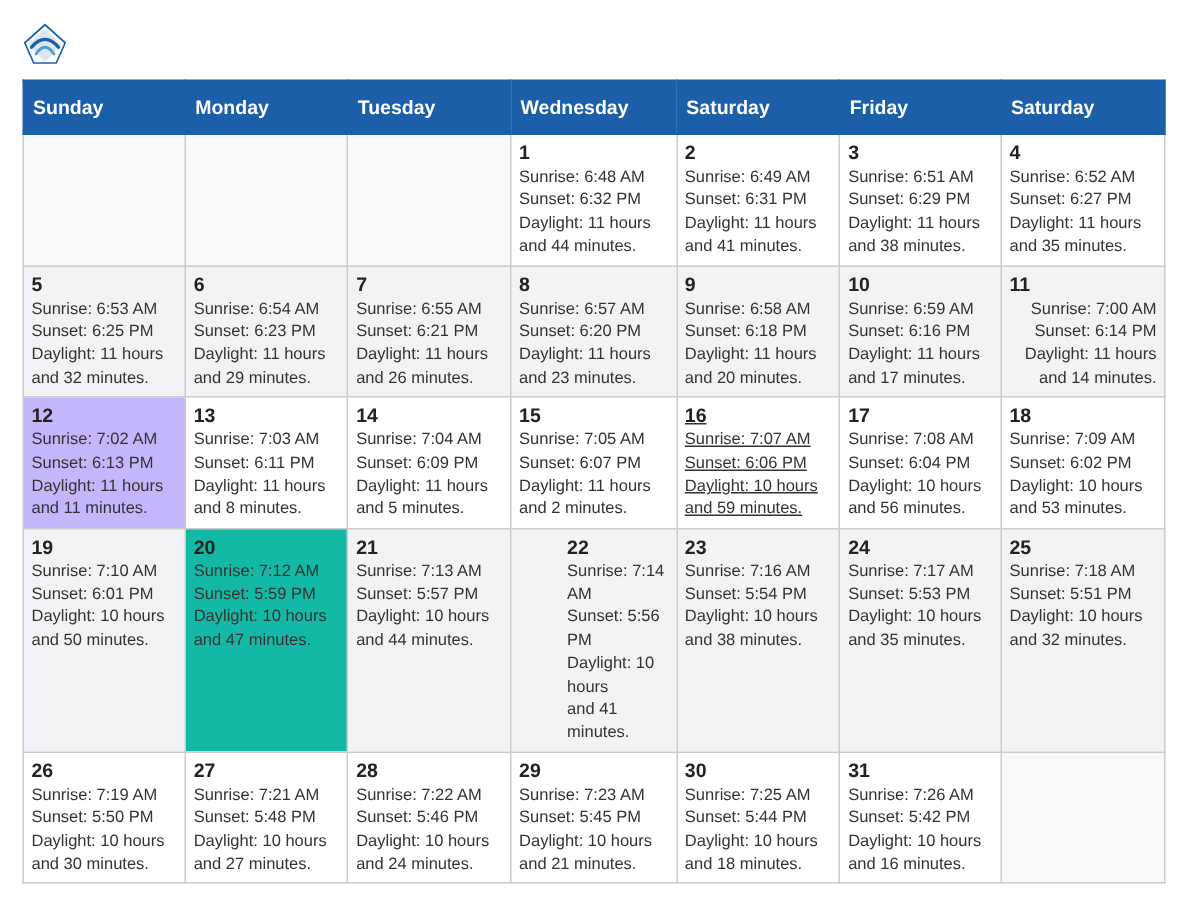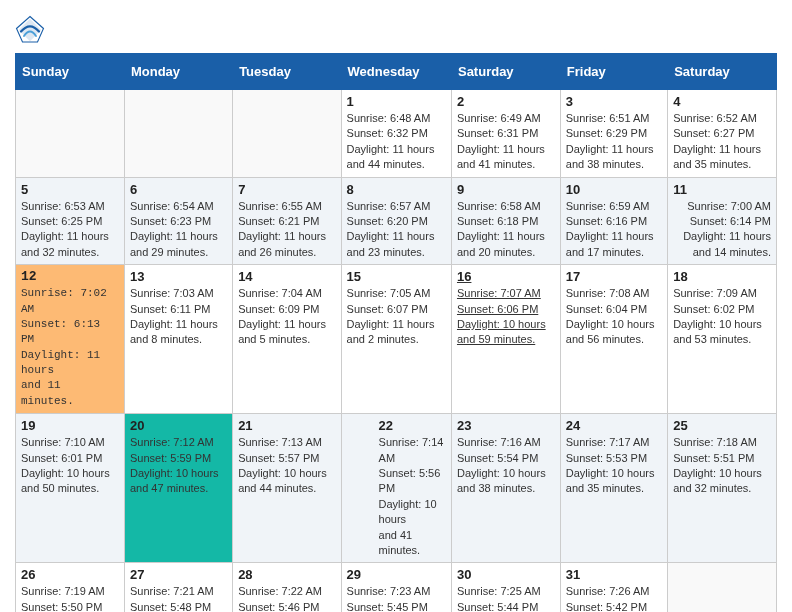--- a/index.html
+++ b/index.html
@@ -222,21 +222,21 @@
           </td>
           <td style="background: rgb(240, 244, 248);">
             <div class="day-num">11</div>
             <div class="day-info" style="white-space: pre-line; text-align: right;">Sunrise: 7:00 AM
 Sunset: 6:14 PM
 Daylight: 11 hours
 and 14 minutes.</div>
           </td>
         </tr>
         <tr class="week-row">
-          <td style="background: #fdba74; font-family: Liberation Mono, monospace;">
+          <td style="background: #c4b5fd;">
             <div class="day-num">12</div>
             <div class="day-info" style="white-space: pre-line;">Sunrise: 7:02 AM
 Sunset: 6:13 PM
 Daylight: 11 hours
 and 11 minutes.</div>
           </td>
           <td style="background: rgb(255, 255, 255);">
             <div class="day-num">13</div>
             <div class="day-info" style="white-space: pre-line;">Sunrise: 7:03 AM
 Sunset: 6:11 PM

